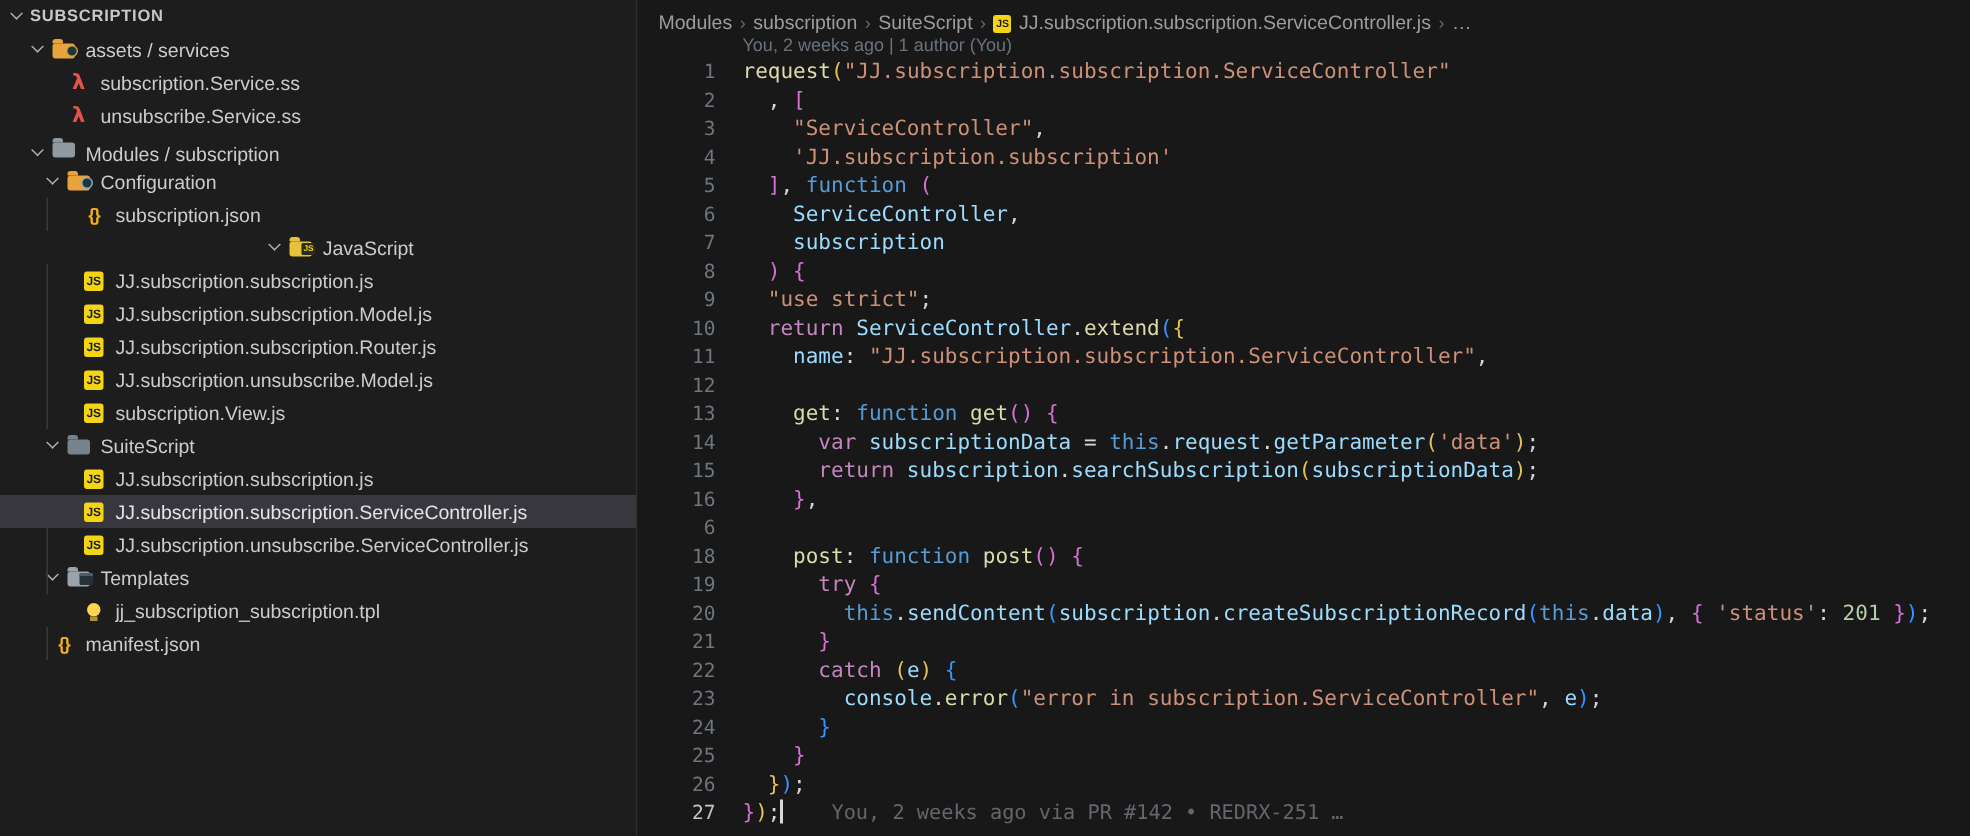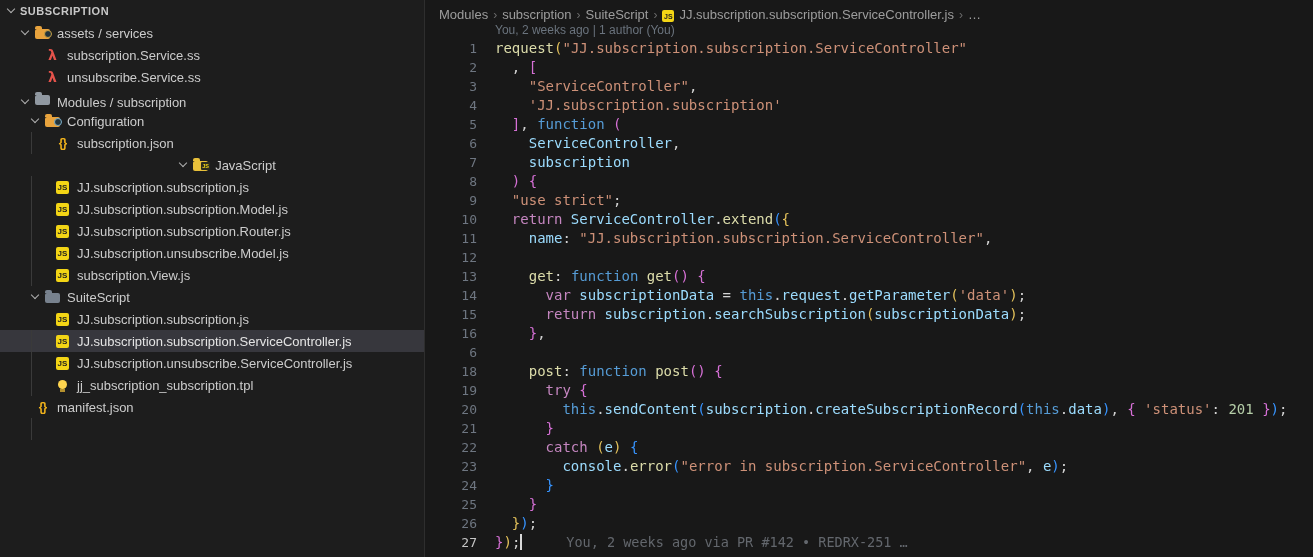--- a/index.html
+++ b/index.html
@@ -62,21 +62,21 @@
   .lc{flex:1;position:relative;white-space:pre;padding-left:2px}
   .guide{position:absolute;top:0;bottom:0;width:6px}
   .guide.g1{left:4px;background:#514b24}
   .guide.g2{left:21px;background:#2d4133}
   .guide.g3{left:38px;background:#66306a}
   .lc>span{position:relative}
   .tk-p{color:#d4d4d4}.tk-k{color:#569cd6}.tk-c{color:#c586c0}.tk-v{color:#9cdcfe}
   .tk-f{color:#dcdcaa}.tk-s{color:#ce9178}.tk-n{color:#b5cea8}
   .tk-b1{color:#e2c05a}.tk-b2{color:#d670d6}.tk-b3{color:#3794ff}
   .cursor{display:inline-block;width:2px;height:16px;background:#d8d8d8;margin-bottom:-3px}
-  .inline-blame{color:#63676d;margin-left:44px;font-size:13.5px}
+  .inline-blame{color:#63676d;margin-left:32px;font-size:13.5px}
 </style>
 </head>
 <body>
 
 <div class="sidebar">
   <div class="sb-header">
     <span class="chev down"></span>
     <span>SUBSCRIPTION</span>
   </div>
   <div class="tree" id="file-tree">
@@ -190,20 +190,29 @@
           <span class="icn-js">JS</span>
         </span>
         <span>JJ.subscription.subscription.ServiceController.js</span>
       </div>
       <div class="tree-row" style="padding-left: 38px;">
         <span class="chev none"></span>
         <span class="icn">
           <span class="icn-js">JS</span>
         </span>
         <span>JJ.subscription.unsubscribe.ServiceController.js</span>
+      </div>
+      <div class="tree-row" style="padding-left: 28px;">
+        <span class="chev down"></span>
+        <span class="icn">
+          <span class="icn-folder" style="background: rgb(154, 162, 171);">
+            <span class="badge badge-tpl"></span>
+          </span>
+        </span>
+        <span>Templates</span>
       </div>
       <div class="tree-row" style="padding-left: 38px;">
         <span class="chev none"></span>
         <span class="icn">
           <span class="icn-bulb"></span>
         </span>
         <span>jj_subscription_subscription.tpl</span>
       </div>
       <div class="tree-row" style="padding-left: 18px;">
         <span class="chev none"></span>

